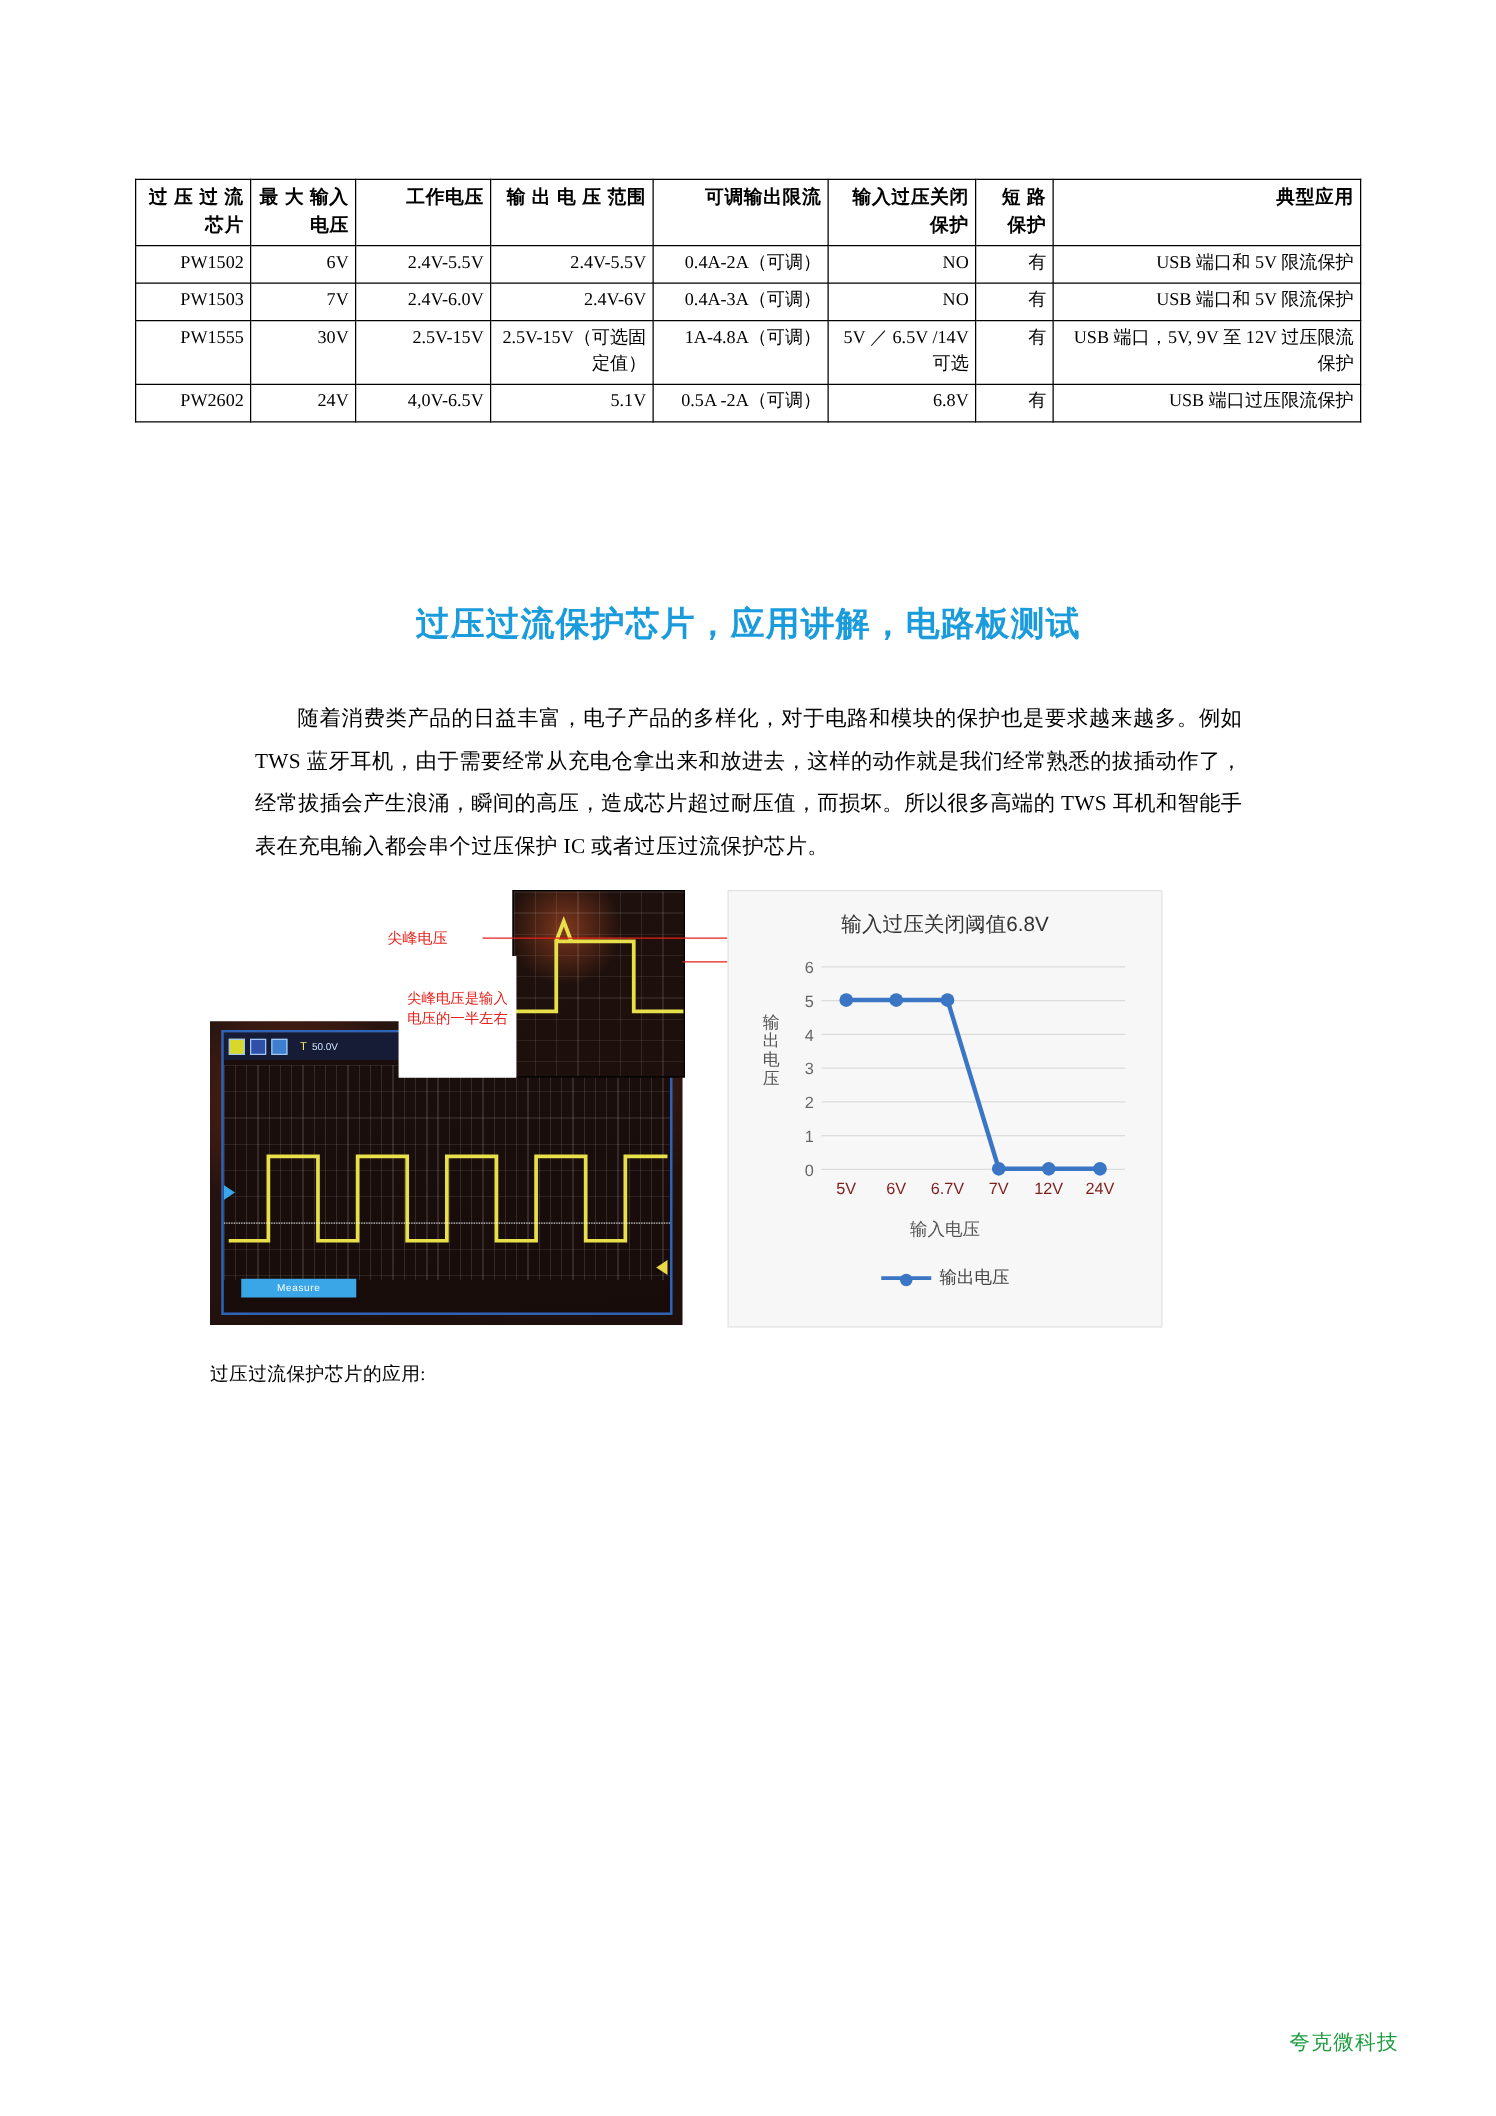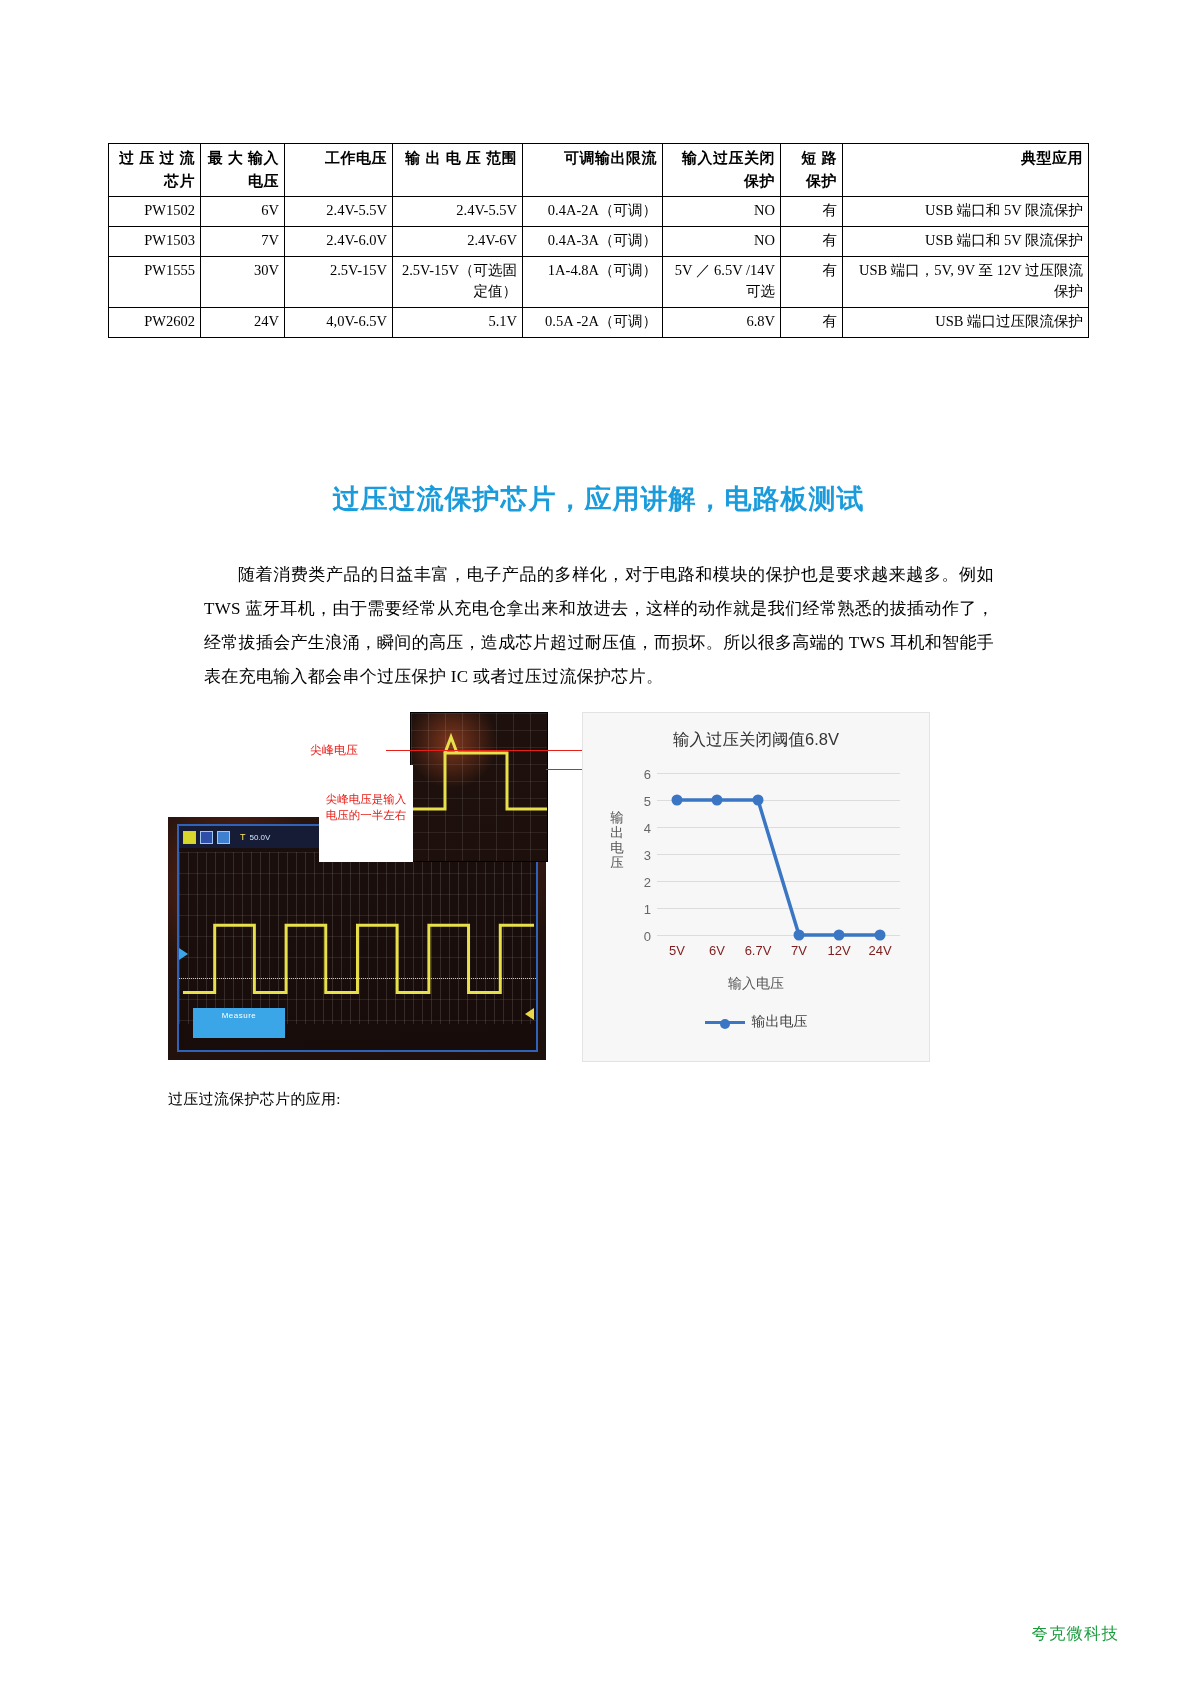--- a/index.html
+++ b/index.html
@@ -165,21 +165,21 @@
     left: 0; right: 0;
     top: 152px;
     height: 0;
     border-top: 1px dotted rgba(255,255,255,0.75);
   }
   .scope-badge {
     position: absolute;
     left: 14px;
     bottom: 12px;
     width: 92px;
-    height: 30px;
+    height: 15px;
     background: #3aa6e8;
     color: #fff;
     font-size: 8px;
     font-family: "Liberation Sans", sans-serif;
     line-height: 15px;
     text-align: center;
     letter-spacing: 0.5px;
   }
   .scope-arrow {
     position: absolute;

